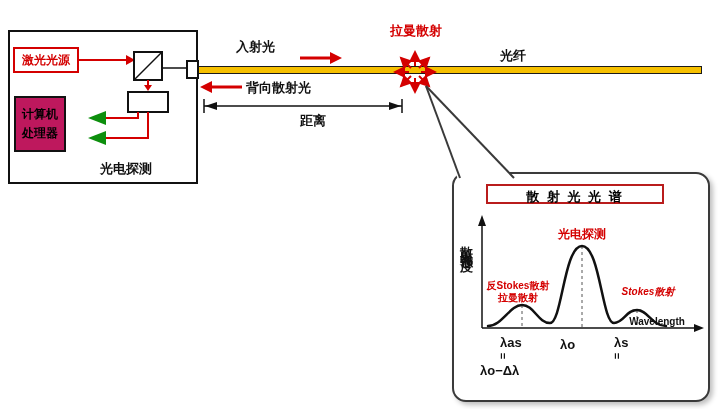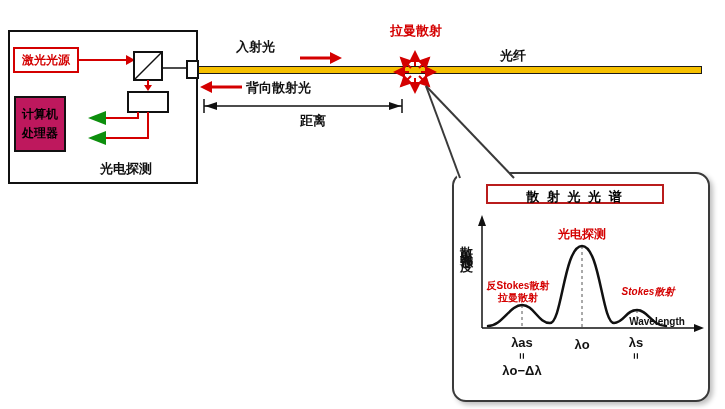--- a/index.html
+++ b/index.html
@@ -40,21 +40,21 @@
   #spectrum-title { left: 32px; top: 10px; width: 178px; height: 20px; border: 2px solid #b91c1c;
                     font-weight: bold; font-size: 13px; letter-spacing: 2px; line-height: 21px; text-align: center; }
   #spectrum-ylabel { left: 3px; top: 62px; writing-mode: vertical-rl; font-weight: bold; font-size: 13px;
                      letter-spacing: 3px; color:#111; }
   #spectrum-plot { left: 14px; top: 36px; }
   #rayleigh-label { left: 60px; top: 52px; width: 136px; font-size: 12px; }
   #antistokes-1 { left: 24px; top: 105px; width: 80px; font-size: 10px; text-align: center; }
   #antistokes-2 { left: 24px; top: 117px; width: 80px; font-size: 10px; }
   #stokes-label { left: 154px; top: 111px; width: 80px; font-size: 10px; font-style: italic; }
   #wavelength-label { left: 166px; top: 133px; width: 74px; font-size: 10px; color:#111;margin-top:9px; }
-  .tick { font-weight: bold; color: #111; font-size: 13px; text-align: center; }
+  .tick { font-weight: bold; color: #111; font-size: 13px; }
   #tick-as   { left: 46px;  top: 161px; width: 44px; }
   #eq-1      { left: 46px;  top: 174px; width: 44px; }
   #tick-as-v { left: 26px;  top: 189px; width: 84px; }
   #tick-o    { left: 106px; top: 163px; width: 44px; }
   #tick-s    { left: 160px; top: 161px; width: 44px; }
   #eq-2      { left: 160px; top: 174px; width: 44px; }
   #tick-s-v  { left: 138px; top: 189px; width: 88px; }
   .rot90 { display: inline-block; transform: rotate(90deg); font-size: 11px; font-weight: bold; }
 </style>
 </head>

